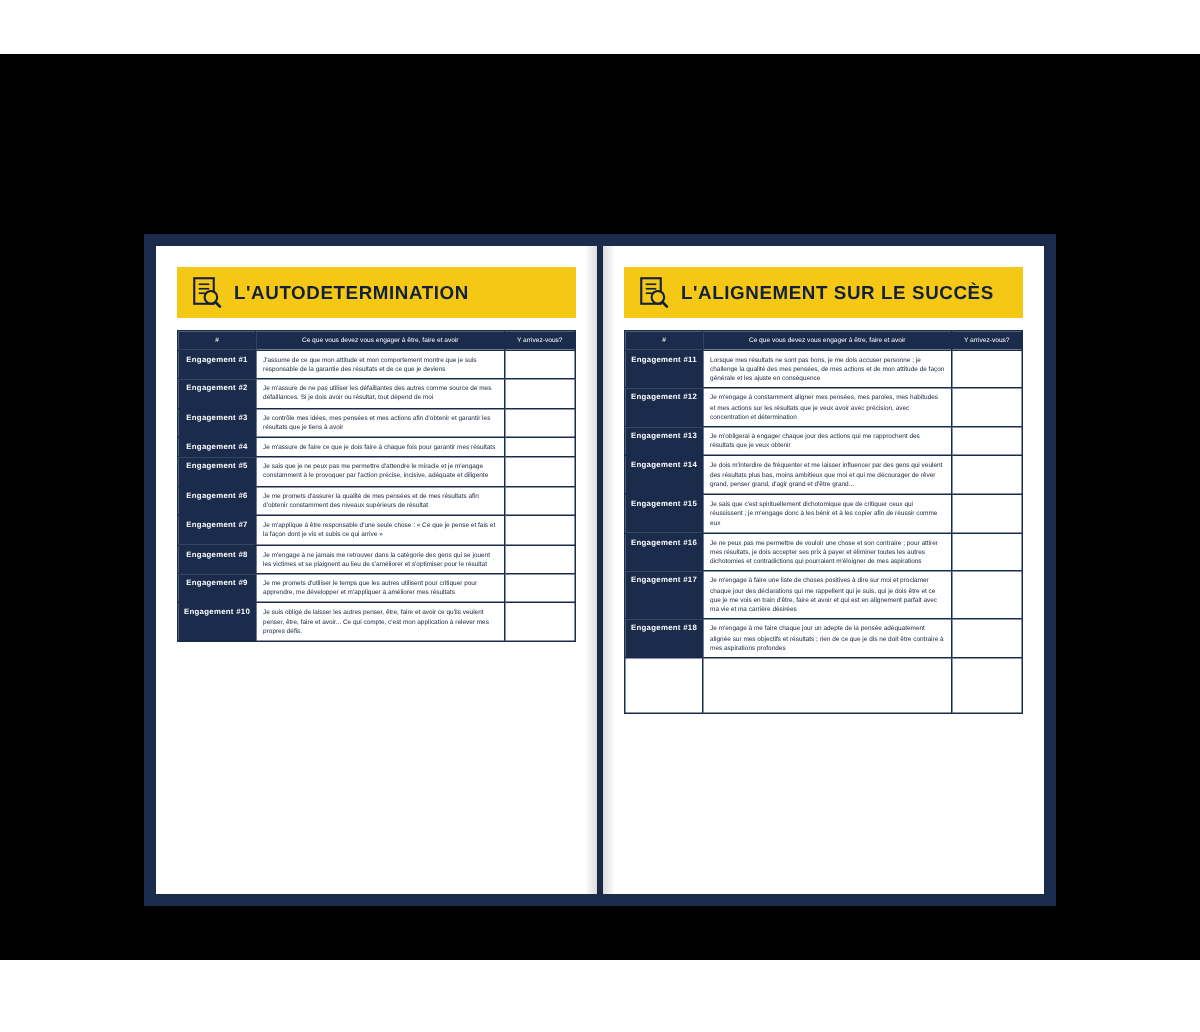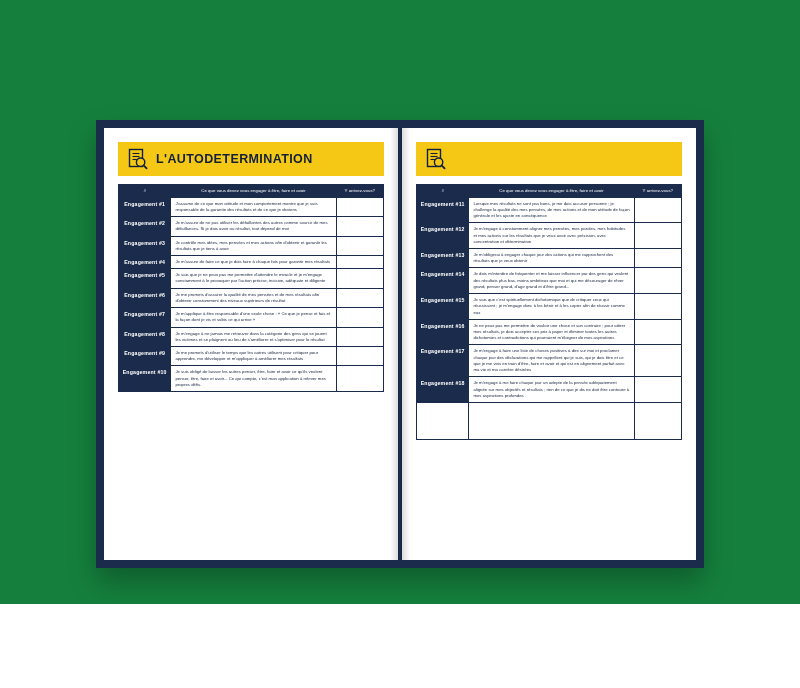--- a/index.html
+++ b/index.html
@@ -8,22 +8,23 @@
     width: 800px;
     height: 688px;
     background: #ffffff;
     font-family: "Liberation Sans", sans-serif;
   }
 
   #stage {
     position: relative;
     width: 800px;
     height: 604px;
-    background: #15803d;
+    background: #000000;
     overflow: hidden;
+    margin-top: 36px;
   }
 
   
   .book {
     position: absolute;
     left: 96px;
     top: 120px;
     width: 608px;
     height: 448px;
     background: #1b2b4b;
@@ -228,20 +229,21 @@
           <span class="banner-icon">
             <svg viewBox="0 0 20 22" width="20" height="22" aria-hidden="true">
               <rect x="1.5" y="1.5" width="13" height="17" fill="none" stroke="#12203a" stroke-width="1.4"></rect>
               <line x1="4.5" y1="5.5" x2="11.5" y2="5.5" stroke="#12203a" stroke-width="1.1"></line>
               <line x1="4.5" y1="8.5" x2="11.5" y2="8.5" stroke="#12203a" stroke-width="1.1"></line>
               <line x1="4.5" y1="11.5" x2="9" y2="11.5" stroke="#12203a" stroke-width="1.1"></line>
               <circle cx="12.6" cy="14.2" r="4.2" fill="#f5c816" stroke="#12203a" stroke-width="1.4"></circle>
               <line x1="15.6" y1="17.3" x2="18.6" y2="20.4" stroke="#12203a" stroke-width="1.8" stroke-linecap="round"></line>
             </svg>
           </span>
+          <span class="banner-title">L'ALIGNEMENT SUR LE SUCCÈS</span>
         </div>
 
         <table class="commit">
           <thead>
             <tr>
               <th class="c-num">#</th>
               <th class="c-text">Ce que vous devez vous engager à être, faire et avoir</th>
               <th class="c-ok">Y arrivez-vous?</th>
             </tr>
           </thead>

